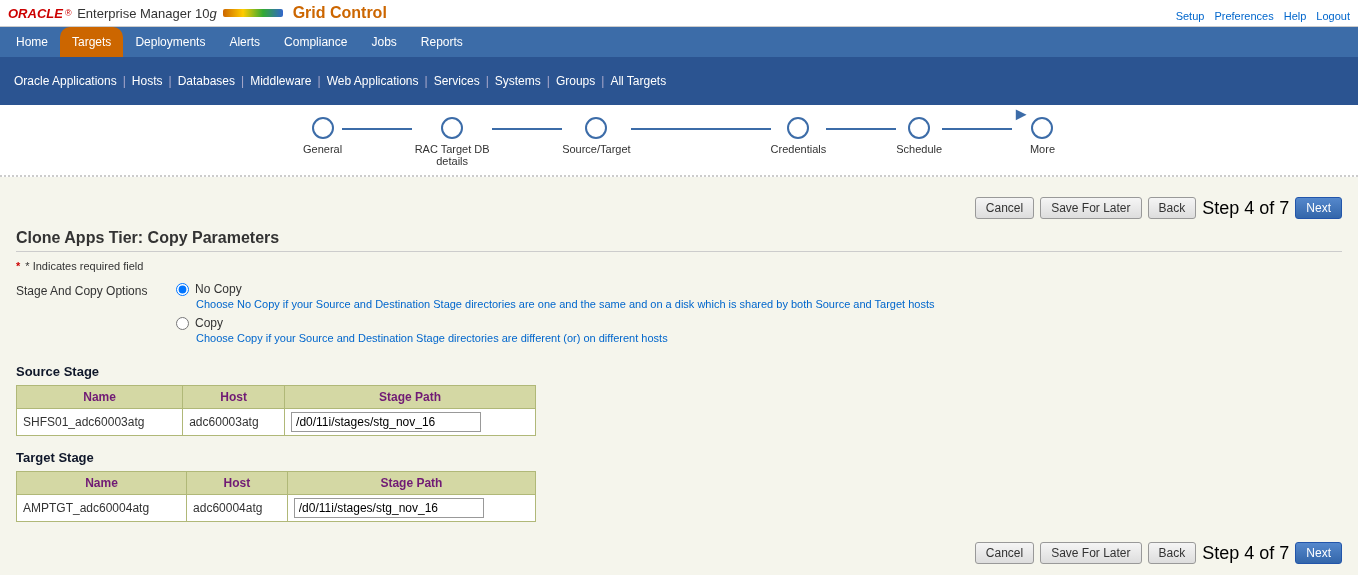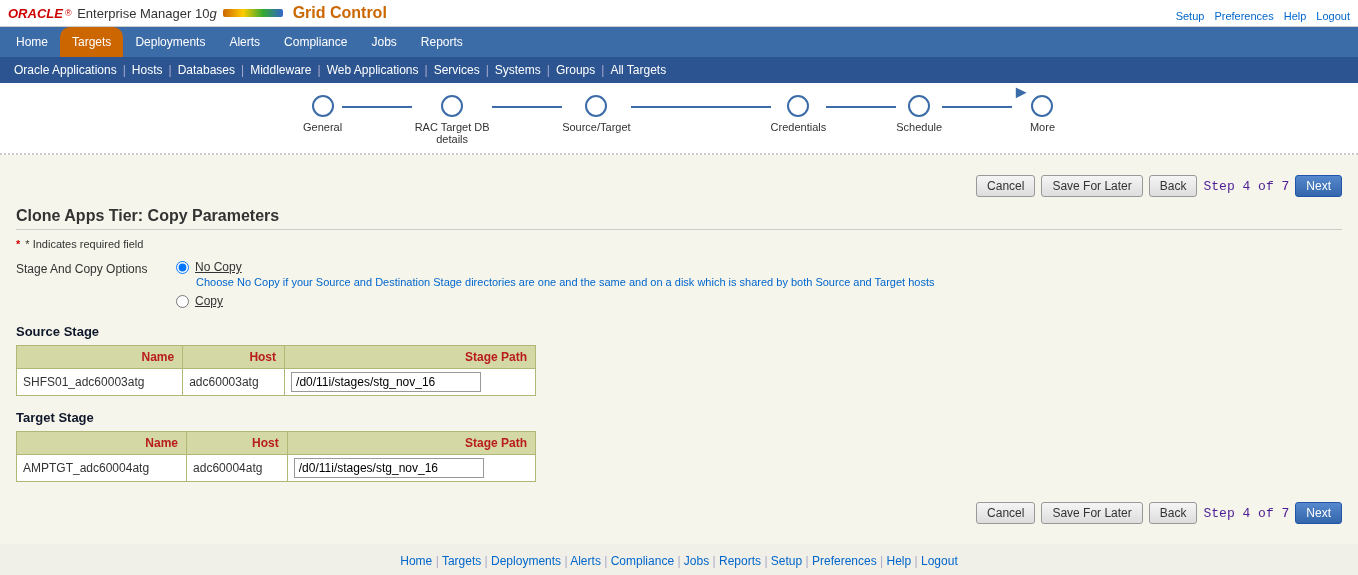--- a/index.html
+++ b/index.html
@@ -9,21 +9,21 @@
     #top-bar { background: #fff; padding: 4px 8px; display: flex; justify-content: space-between; align-items: flex-end; border-bottom: 1px solid #ccc; }
     #top-links { display: flex; gap: 10px; font-size: 11px; }
     #top-links a { color: #0066cc; text-decoration: none; }
 
     
     #nav-bar { background: #3c6ca8; display: flex; align-items: center; padding: 0 4px; height: 30px; }
     .nav-btn { color: #fff; background: none; border: none; padding: 4px 12px; font-size: 12px; cursor: pointer; height: 100%; text-decoration: none; display: inline-block; line-height: 22px; }
     .nav-btn.active { background: #cc6600; border-radius: 10px 10px 0 0; color: #fff; }
 
     
-    #sub-nav { background: #2b5491; padding: 4px 8px; display: flex; gap: 0; align-items: center; }
+    #sub-nav { background: #2b5491; padding: 15px 8px; display: flex; gap: 0; align-items: center; }
     .sub-nav-item { color: #fff; font-size: 12px; text-decoration: none; padding: 2px 6px; }
     .sub-nav-sep { color: #aac; font-size: 12px; }
 
     
     #wizard-steps { background: #fff; padding: 12px 0 8px; display: flex; justify-content: center; align-items: flex-start; gap: 0; border-bottom: 2px dotted #ccc; }
     .step-container { display: flex; flex-direction: column; align-items: center; position: relative; }
     .step-circle { width: 22px; height: 22px; border-radius: 50%; border: 2px solid #3c6ca8; background: #fff; display: flex; align-items: center; justify-content: center; font-size: 10px; }
     .step-circle.active { background: #3c6ca8; }
     .step-circle.completed { background: #fff; border-color: #3c6ca8; }
     .step-label { font-size: 11px; color: #333; margin-top: 4px; text-align: center; max-width: 80px; }
@@ -36,38 +36,38 @@
 
     .required-note { font-size: 11px; color: #333; margin-bottom: 10px; }
     .required-star { color: #cc0000; font-weight: bold; }
 
     
     .form-row { display: flex; align-items: flex-start; margin-bottom: 6px; }
     .form-label { width: 160px; font-size: 12px; color: #333; padding-top: 2px; flex-shrink: 0; }
     .form-content { flex: 1; }
 
     
-    .radio-option { display: flex; align-items: center; gap: 6px; margin-bottom: 2px; text-decoration: underline; }
+    .radio-option { display: flex; align-items: center; gap: 6px; margin-bottom: 2px; }
     .radio-option input[type=radio] { margin: 0; }
     .radio-option label { font-size: 12px; color: #333; }
     .radio-hint { font-size: 11px; color: #0066cc; margin-left: 20px; margin-bottom: 6px; }
 
     
     .section-header { color: #0f172a; font-size: 13px; font-weight: bold; margin: 14px 0 6px; }
 
     
     .data-table { border-collapse: collapse; width: 520px; }
-    .data-table th { background: #d4d8a4; border: 1px solid #b0b878; padding: 4px 8px; font-size: 12px; font-weight: bold; color: #b91c1c; text-align: right; }
+    .data-table th { background: #d4d8a4; border: 1px solid #b0b878; padding: 4px 8px; font-size: 12px; font-weight: bold; color: #701a75; text-align: center; }
     .data-table td { border: 1px solid #b0b878; padding: 3px 6px; font-size: 12px; background: #fff; }
     .data-table td input[type=text] { border: 1px solid #999; width: 180px; font-size: 12px; padding: 2px 4px; }
 
     
     .action-bar { display: flex; justify-content: flex-end; align-items: center; gap: 6px; margin: 10px 0; }
     .btn { font-size: 12px; padding: 3px 10px; border: 1px solid #999; background: linear-gradient(to bottom, #f5f5f5, #ddd); cursor: pointer; border-radius: 3px; color: #333; }
-    .step-info { font-size: 13px; color: #4c1d95; font-family: Liberation Mono, monospace; }
+    .step-info { font-size: 18px; color: #000000; }
 
     
     #footer-nav { text-align: center; padding: 10px; font-size: 12px; }
     #footer-nav a { color: #0066cc; text-decoration: none; }
 
     
     .oracle-logo-wrapper { display: flex; align-items: center; gap: 2px; }
     .oracle-text { color: #cc0000; font-weight: bold; font-size: 13px; font-style: italic; }
     .em-text { font-size: 13px; color: #333; }
     .logo-bar { width: 60px; height: 8px; background: linear-gradient(to right, #cc6600, #ffcc00, #33aa33, #3366cc); border-radius: 2px; margin-left: 4px; }
@@ -179,20 +179,21 @@
     <div class="form-content">
       <div class="radio-option">
         <input type="radio" name="copy_option" id="no_copy" checked="" style="">
         <label for="no_copy">No Copy</label>
       </div>
       <div class="radio-hint">Choose No Copy if your Source and Destination Stage directories are one and the same and on a disk which is shared by both Source and Target hosts</div>
       <div class="radio-option">
         <input type="radio" name="copy_option" id="copy" style="">
         <label for="copy">Copy</label>
       </div>
+      <div class="radio-hint">Choose Copy if your Source and Destination Stage directories are different (or) on different hosts</div>
     </div>
   </div>
 
   <div class="section-header">Source Stage</div>
   <table class="data-table">
     <thead>
       <tr>
         <th>Name</th>
         <th>Host</th>
         <th>Stage Path</th>

